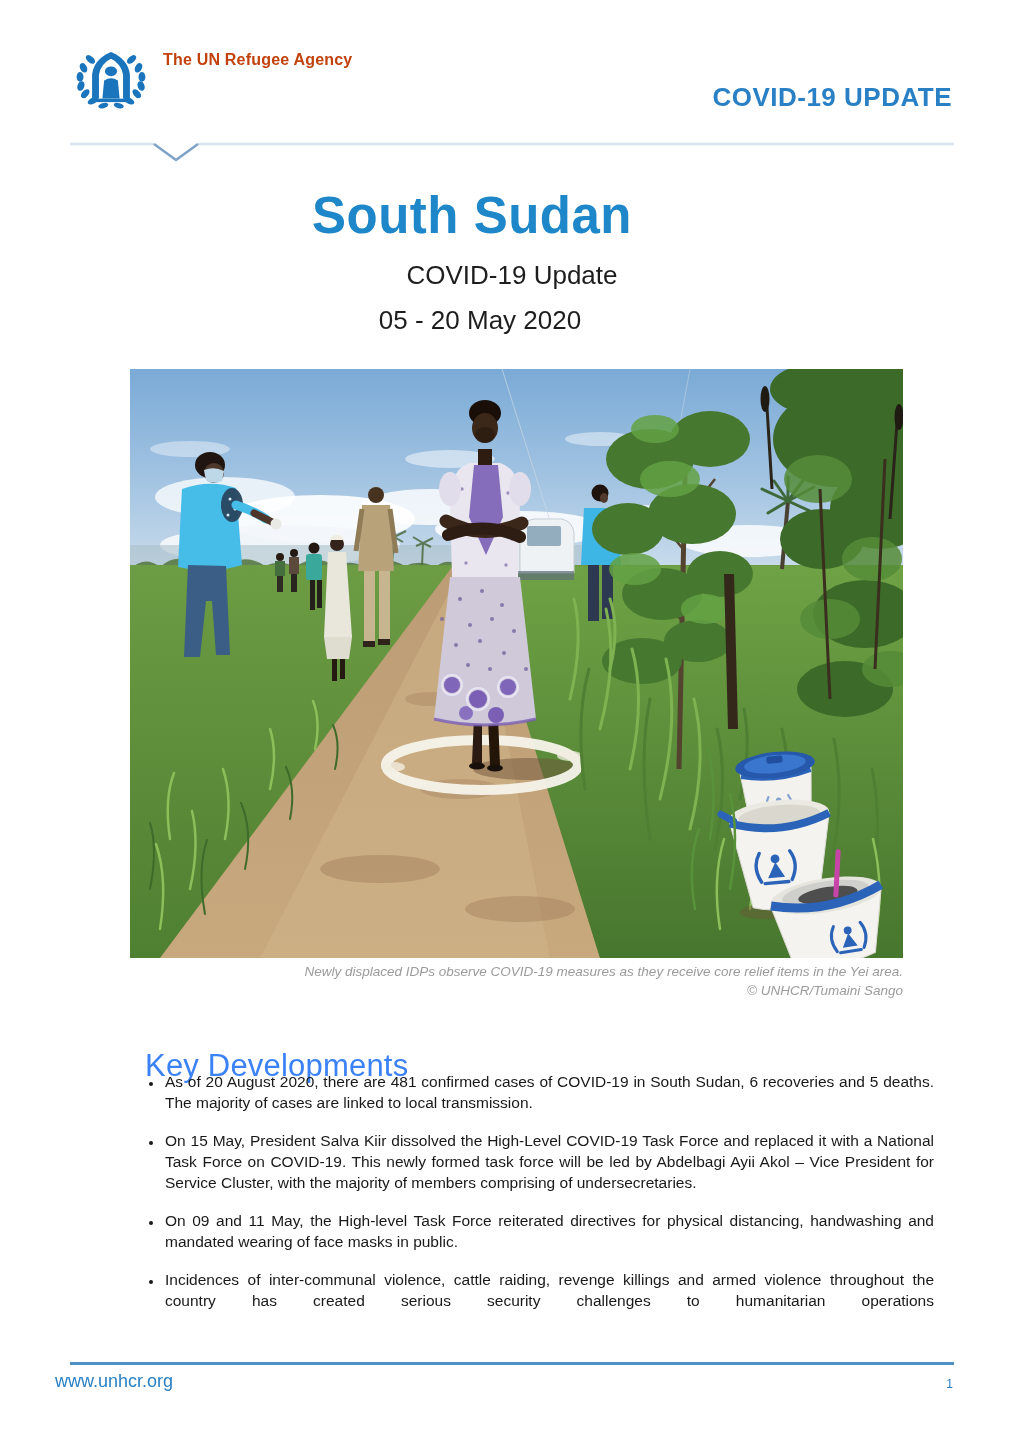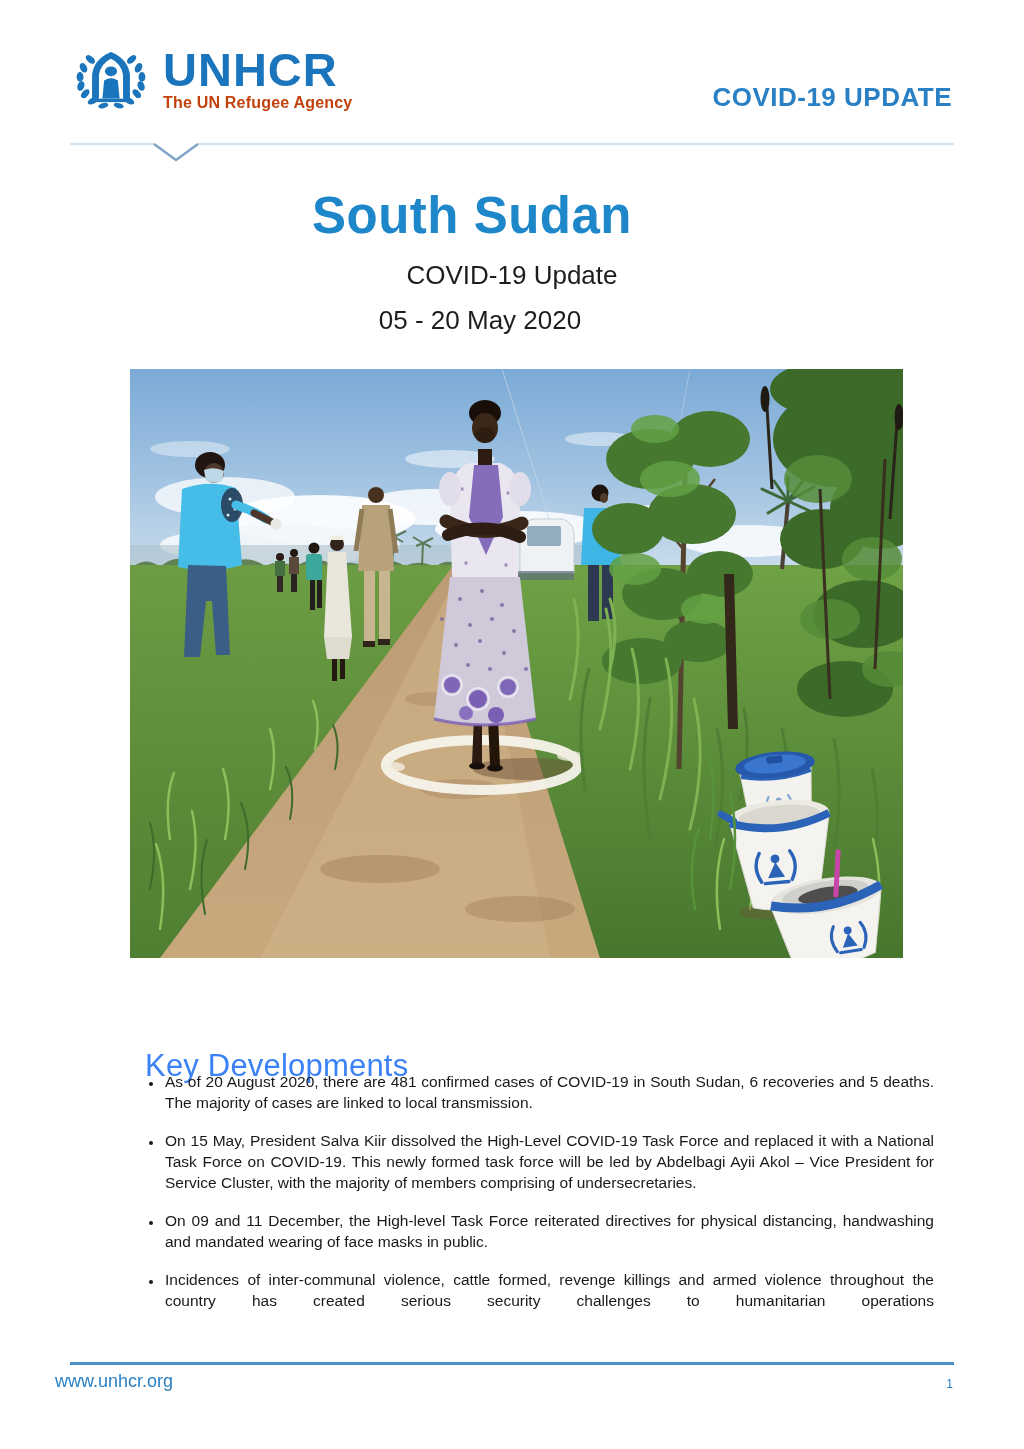--- a/index.html
+++ b/index.html
@@ -63,21 +63,20 @@
         <ellipse cx="71" cy="81" rx="4" ry="7" transform="rotate(-52 71 81)"></ellipse>
         <ellipse cx="41" cy="88" rx="3.5" ry="6" transform="rotate(70 41 88)"></ellipse>
         <ellipse cx="59" cy="88" rx="3.5" ry="6" transform="rotate(-70 59 88)"></ellipse>
       </g>
       <path d="M32,78 L32,44 Q34,25 50,16 Q66,25 68,44 L68,78" fill="none" stroke="#1B75BC" stroke-width="8"></path>
       <circle cx="50" cy="39" r="7" fill="#1B75BC"></circle>
       <path d="M42,52 Q50,46 58,52 L60,78 L40,78 Z" fill="#1B75BC"></path>
       <rect x="28" y="78" width="44" height="5" fill="#1B75BC"></rect>
     </svg>
     <div class="logo-text">
-      <div class="logo-acronym">UNHCR</div>
       <div class="logo-tagline">The UN Refugee Agency</div>
     </div>
   </div>
 
   <div class="doc-type">COVID-19 UPDATE</div>
 
   <svg class="header-rule" viewBox="0 0 884 30" aria-hidden="true">
     <path d="M0,8 H84" stroke="#D6E1EE" stroke-width="2.5" fill="none"></path>
     <path d="M128,8 H884" stroke="#D6E1EE" stroke-width="2.5" fill="none"></path>
     <path d="M84,8 L106,24 L128,8" stroke="#7FA3C8" stroke-width="2.5" fill="none" stroke-linejoin="round"></path>
@@ -403,26 +402,30 @@
         </g>
         <g fill="none" stroke-linecap="round" stroke="#58923A" stroke-width="2.5">
           <path d="M580,470 q8,-50 -2,-90"></path>
             <path d="M600,520 q10,-55 0,-95"></path>
             <path d="M565,540 q-8,-46 4,-80"></path>
         </g>
       </g>
     </svg>
   </figure>
 
+  <div class="caption">
+    <div>Newly displaced IDPs observe COVID-19 measures as they receive core relief items in the Yei area.</div>
+    <div>© UNHCR/Tumaini Sango</div>
+  </div>
 
   <h2 class="kd-heading">Key Developments</h2>
   <ul class="kd-list">
     <li>As of 20 August 2020, there are 481 confirmed cases of COVID-19 in South Sudan, 6 recoveries and 5 deaths. The majority of cases are linked to local transmission.</li>
     <li>On 15 May, President Salva Kiir dissolved the High-Level COVID-19 Task Force and replaced it with a National Task Force on COVID-19. This newly formed task force will be led by Abdelbagi Ayii Akol – Vice President for Service Cluster, with the majority of members comprising of undersecretaries.</li>
-    <li>On 09 and 11 December, the High-level Task Force reiterated directives for physical distancing, handwashing and mandated wearing of face masks in public.</li>
-    <li class="cont">Incidences of inter-communal violence, cattle formed, revenge killings and armed violence throughout the country has created serious security challenges to humanitarian operations</li>
+    <li>On 09 and 11 May, the High-level Task Force reiterated directives for physical distancing, handwashing and mandated wearing of face masks in public.</li>
+    <li class="cont">Incidences of inter-communal violence, cattle raiding, revenge killings and armed violence throughout the country has created serious security challenges to humanitarian operations</li>
   </ul>
 
   <div class="footer-rule"></div>
   <a class="footer-site" href="#">www.unhcr.org</a>
   <div class="page-num">1</div>
 
 </div>
 
 </body></html>

